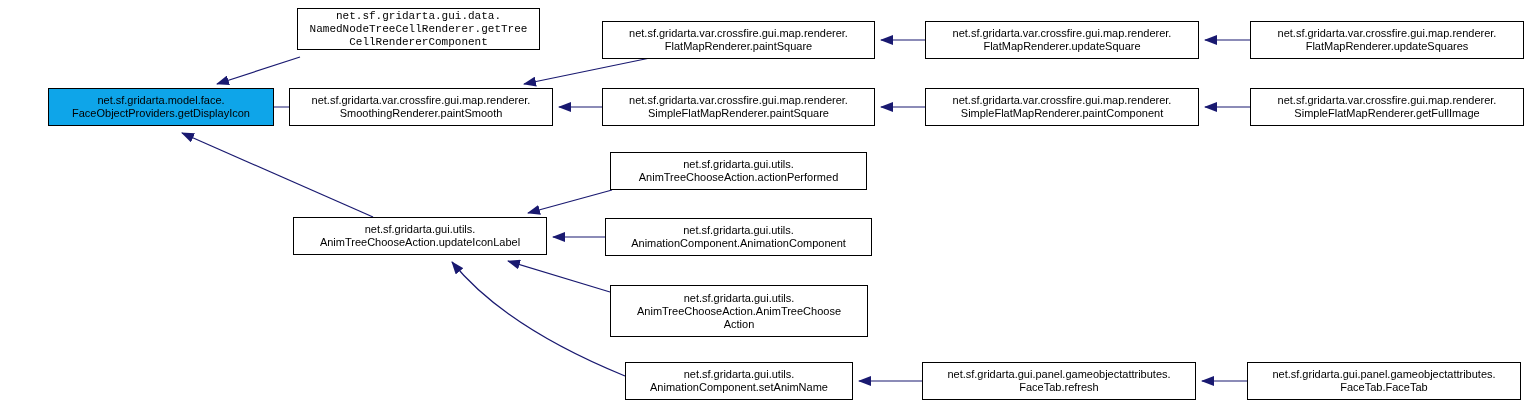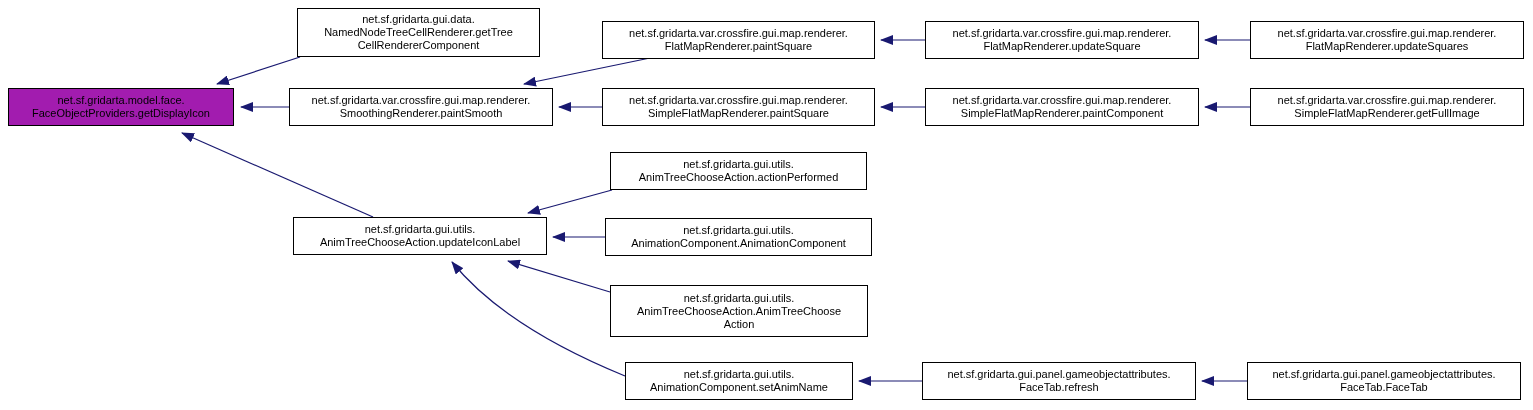--- a/index.html
+++ b/index.html
@@ -16,21 +16,21 @@
     box-sizing:border-box;
     display:flex;align-items:center;justify-content:center;
     border:1px solid #000000;
     background:#ffffff;
     color:#000000;
     font-size:11px;line-height:13px;
     text-align:center;
     white-space:pre-line;
     cursor:pointer;
   }
-  .node.hl{background:#a21caf;cursor:default;}
+  .node.hl{background:#0ea5e9;cursor:default;margin-left:40px;}
   .edge{stroke:#191970;stroke-width:1.2;fill:none;}
 </style>
 </head>
 <body>
 
 <div id="graph">
 
   <svg id="edges" viewBox="0 0 1533 410" xmlns="http://www.w3.org/2000/svg">
     <defs>
       <marker id="arrow" markerUnits="userSpaceOnUse" markerWidth="13" markerHeight="10" refX="12" refY="5" orient="auto">
@@ -49,21 +49,21 @@
     <path class="edge" d="M612,190 L528,213" marker-end="url(#arrow)"></path>
     <path class="edge" d="M605,237 L553,237" marker-end="url(#arrow)"></path>
     <path class="edge" d="M610,292 Q558,276 508,261" marker-end="url(#arrow)"></path>
     <path class="edge" d="M625,376 Q505,327 452,262" marker-end="url(#arrow)"></path>
     <path class="edge" d="M922,381 L859,381" marker-end="url(#arrow)"></path>
     <path class="edge" d="M1247,381 L1202,381" marker-end="url(#arrow)"></path>
   </svg>
 
   <div class="node hl" style="left:8px;top:88px;width:226px;height:38px;">net.sf.gridarta.model.face.
 FaceObjectProviders.getDisplayIcon</div>
-  <div class="node" style="left:297px;top:8px;width:243px;height:49px;">net.sf.gridarta.gui.data.
+  <div class="node" style="left:297px;top:8px;width:243px;height:42px;font-family:Liberation Mono, monospace;">net.sf.gridarta.gui.data.
 NamedNodeTreeCellRenderer.getTree
 CellRendererComponent</div>
   <div class="node" style="left:289px;top:88px;width:264px;height:38px;">net.sf.gridarta.var.crossfire.gui.map.renderer.
 SmoothingRenderer.paintSmooth</div>
   <div class="node" style="left:602px;top:21px;width:273px;height:38px;">net.sf.gridarta.var.crossfire.gui.map.renderer.
 FlatMapRenderer.paintSquare</div>
   <div class="node" style="left:602px;top:88px;width:273px;height:38px;">net.sf.gridarta.var.crossfire.gui.map.renderer.
 SimpleFlatMapRenderer.paintSquare</div>
   <div class="node" style="left:925px;top:21px;width:274px;height:38px;">net.sf.gridarta.var.crossfire.gui.map.renderer.
 FlatMapRenderer.updateSquare</div>

